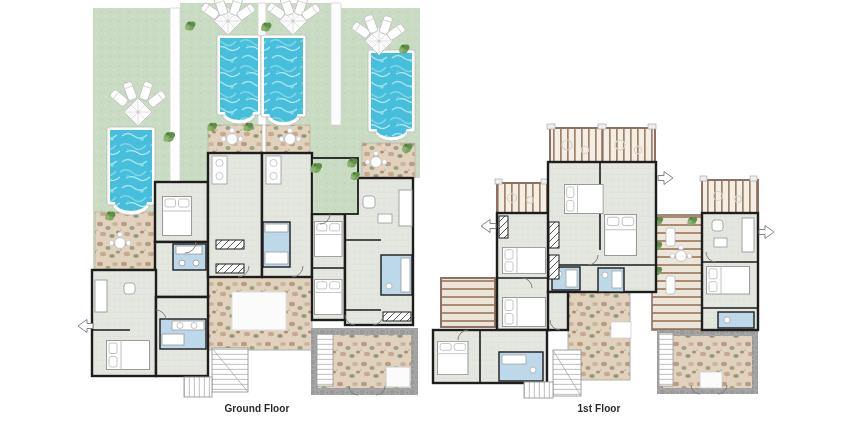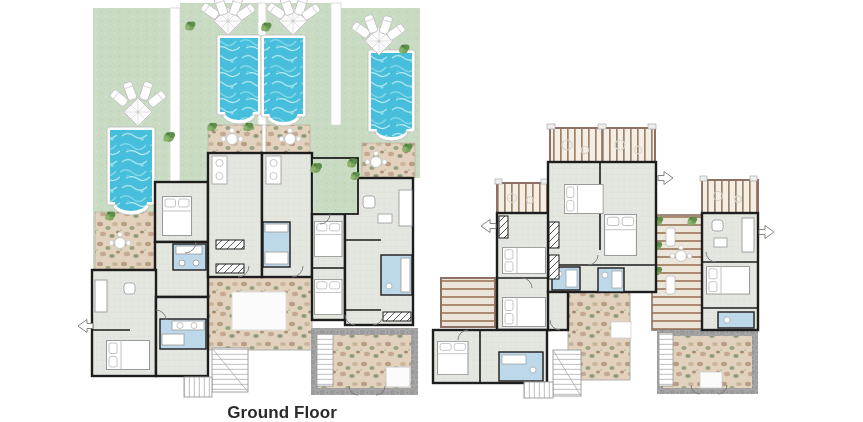--- a/index.html
+++ b/index.html
@@ -1,19 +1,19 @@
 <!DOCTYPE html>
 <html><head>
 <meta charset="utf-8">
 <style>
   html,body{margin:0;padding:0;background:#ffffff;}
   body{font-family:"Liberation Sans",sans-serif;}
   .canvas{position:relative;width:863px;height:422px;background:#ffffff;overflow:hidden;}
   .canvas svg{position:absolute;left:0;top:0;}
-  .caption{position:absolute;width:160px;text-align:right;font-size:17px;font-weight:600;color:#2a2a2a;letter-spacing:.1px;}
+  .caption{position:absolute;width:160px;text-align:center;font-size:10px;font-weight:600;color:#2a2a2a;letter-spacing:.1px;}
   .caption-ground{left:177px;top:403px;}
   .caption-first{left:519px;top:403px;}
 </style>
 </head>
 <body>
 
 <div class="canvas">
 <svg width="863" height="422" viewBox="0 0 863 422">
 <defs>
   <pattern id="grass" width="9" height="9" patternUnits="userSpaceOnUse">
@@ -393,13 +393,14 @@
   <use href="#arrowL" transform="translate(673,178) rotate(180)"></use>
   <use href="#arrowL" transform="translate(774,232) rotate(180)"></use>
 
   <rect x="553" y="350" width="28" height="46" fill="url(#stairv)" stroke="#9a9a9a" stroke-width=".9"></rect>
   <line x1="553" y1="350" x2="581" y2="396" stroke="#aaaaaa" stroke-width=".8"></line>
   <rect x="524" y="382" width="29" height="16" fill="url(#stairh)" stroke="#9a9a9a" stroke-width=".9"></rect>
 </g>
 </svg>
 
 <div class="caption caption-ground">Ground Floor</div>
+<div class="caption caption-first">1st Floor</div>
 </div>
 
 </body></html>

